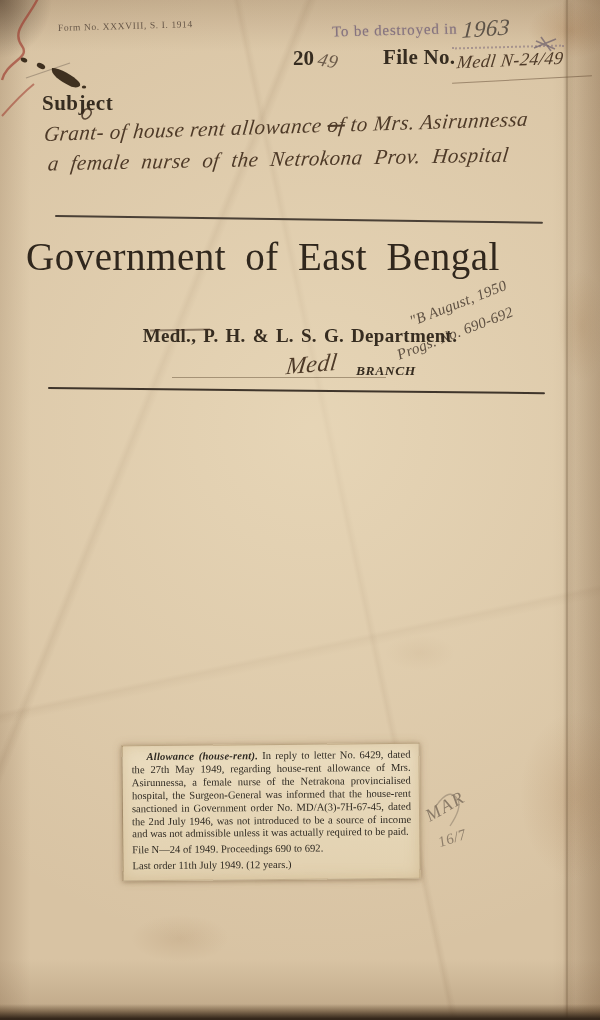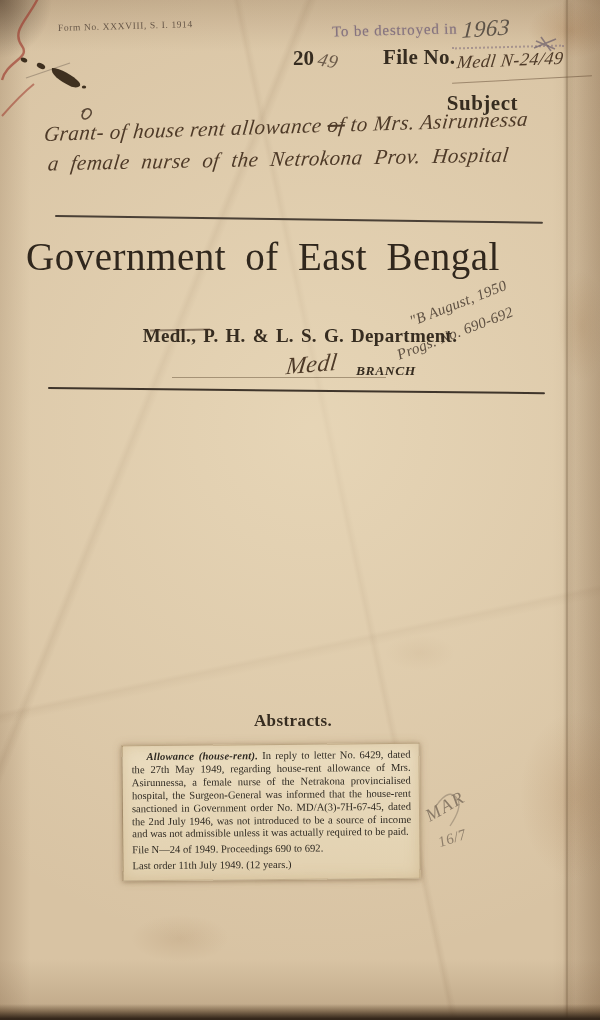--- a/index.html
+++ b/index.html
@@ -41,21 +41,21 @@
     color:rgba(126,108,124,.85);transform:rotate(-1.4deg);text-shadow:0 0 1px rgba(126,108,124,.5);}
   .stamp-dots{left:452px;top:46px;width:112px;border-bottom:2px dotted rgba(126,108,124,.55);
     transform:rotate(-1.5deg);}
   .destroy-year{left:462px;top:16px;font-size:23px;color:#5d5348;transform:rotate(-4deg) skewX(-8deg);}
   .year-printed{left:293px;top:46px;font-size:21px;font-weight:bold;}
   .year-written{left:318px;top:50px;font-size:19px;transform:rotate(9deg) skewX(-6deg);color:#6b5a49;}
   .fileno-label{left:383px;top:45px;font-size:21px;font-weight:bold;letter-spacing:.3px;}
   .fileno-value{left:457px;top:50px;font-size:18px;transform:rotate(-2.5deg) skewX(-10deg);white-space:nowrap;}
   .fileno-line{left:452px;top:79px;width:140px;height:1px;background:rgba(95,72,50,.5);transform:rotate(-3deg);}
 
-  .subject-label{left:0;top:91px;width:518px;text-align:right;text-indent:42px;
+  .subject-label{left:0;top:91px;width:518px;text-align:left;text-indent:42px;
     font-size:21px;font-weight:bold;letter-spacing:.5px;}
   .subject-l1{left:44px;top:113px;width:570px;font-size:21px;transform:rotate(-1.8deg) skewX(-8deg);white-space:nowrap;}
   .subject-l2{left:48px;top:146px;width:560px;font-size:21px;transform:rotate(-1.1deg) skewX(-8deg);white-space:nowrap;word-spacing:6px;}
   .struck{text-decoration:line-through;text-decoration-thickness:2px;}
 
   .rule-top{left:55px;top:215px;width:488px;height:2px;background:#4a4036;
     transform:rotate(.8deg);transform-origin:left center;border-radius:2px;}
   .main-title{left:0;top:234px;width:532px;text-align:center;text-indent:-6px;
     font-size:39px;color:#30271d;letter-spacing:.5px;word-spacing:9px;}
   .margin-note{left:408px;top:268px;width:220px;font-size:15px;line-height:27px;
@@ -122,21 +122,20 @@
   </div>
 
   <div class="abs department printed">Medl., P. H. &amp; L. S. G. Department.</div>
   <div class="abs dept-strike"></div>
 
   <div class="abs branch-line"></div>
   <div class="abs branch-written hand">Medl</div>
   <div class="abs branch-label printed">BRANCH</div>
   <div class="abs rule-bottom"></div>
 
-  <div class="abs abstracts-heading printed">Abstracts.</div>
 
   <div class="abs slip">
     <p class="para1"><b>Allowance (house-rent).</b><span> In reply to letter No. 6429, dated the 27th May 1949, regarding house-rent allowance of Mrs. Asirunnessa, a female nurse of the Netrakona provincialised hospital, the Surgeon-General was informed that the house-rent sanctioned in Government order No. MD/A(3)-7H-67-45, dated the 2nd July 1946, was not introduced to be a source of income and was not admissible unless it was actually required to be paid.</span></p>
     <p class="fline">File N—24 of 1949.   Proceedings 690 to 692.</p>
     <p class="fline">Last order 11th July 1949.   (12 years.)</p>
   </div>
 
   <div class="abs mar-note hand pencil">MAR</div>
   <div class="abs mar-date hand pencil">16/7</div>
 

